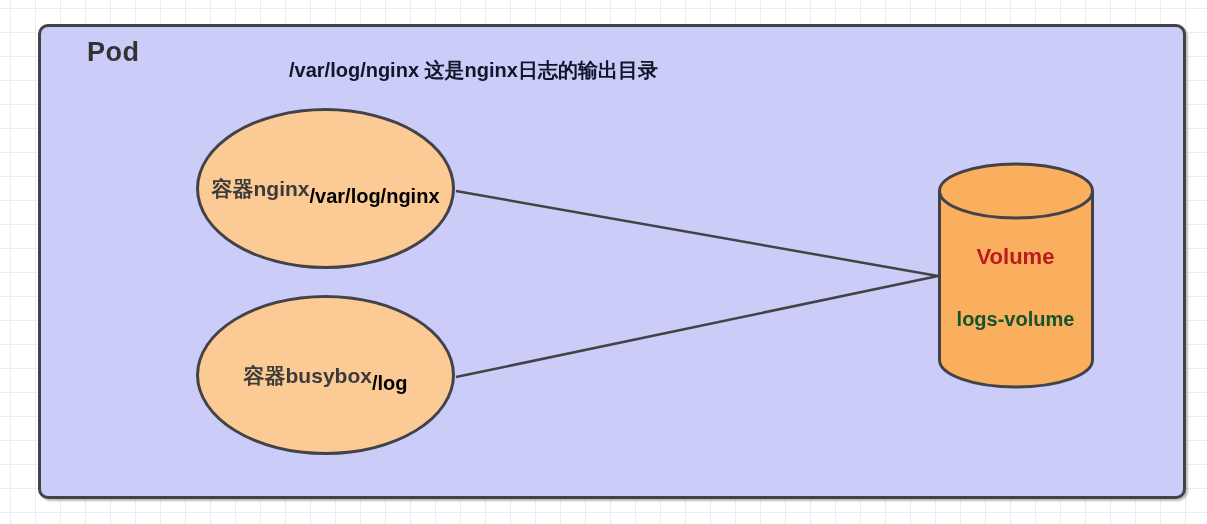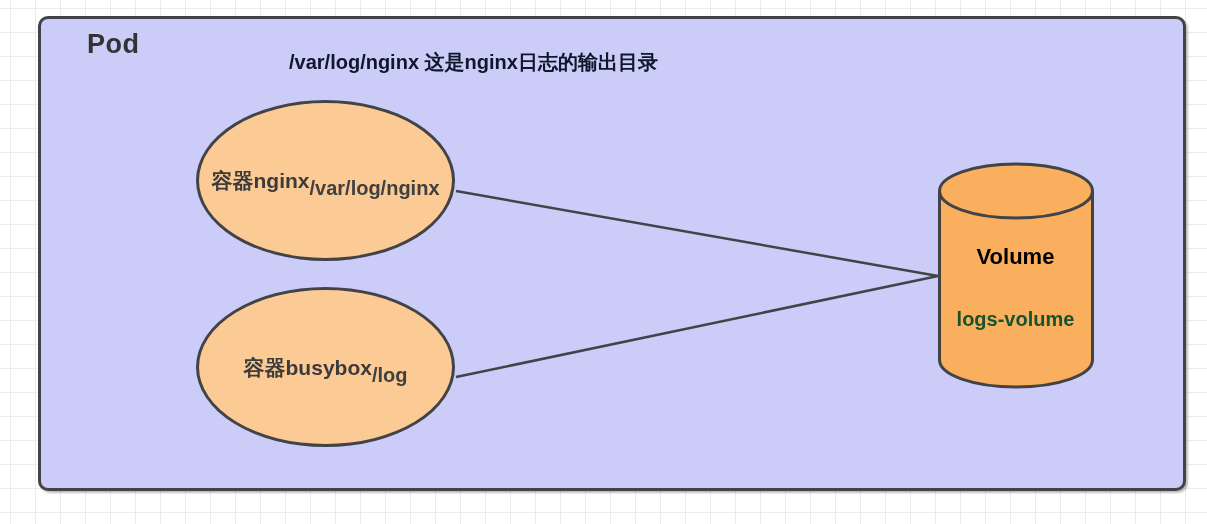--- a/index.html
+++ b/index.html
@@ -10,21 +10,21 @@
     background-color: #ffffff;
     background-image:
       linear-gradient(to right, #ececee 1px, transparent 1px),
       linear-gradient(to bottom, #ececee 1px, transparent 1px);
     background-size: 25px 24px;
     background-position: 10px 8px;
   }
 
   .pod-box {
     position: absolute;
-    left: 38px; top: 16px;
+    left: 38px; top: 24px;
     width: 1148px; height: 475px;
     background: #cbccf8;
     border: 3px solid #434347;
     border-radius: 10px;
     box-shadow: 2px 2px 2px rgba(70,70,80,0.35);
   }
 
   .pod-title {
     position: absolute;
     left: 46px; top: 10px;
@@ -61,39 +61,39 @@
   .container-kind, .container-name {
     font-size: 21px;
     font-weight: bold;
     color: #3b3b3b;
     line-height: 29px;
   }
   .container-mount {
     margin-top: 15px;
     font-size: 20px;
     font-weight: bold;
-    color: #404040;
+    color: #000000;
     line-height: 24px;
   }
 
   .diagram-overlay {
     position: absolute;
     left: 0; top: 0;
     width: 1207px; height: 524px;
     pointer-events: none;
   }
 
   .volume-label {
     position: absolute;
     left: 938px; top: 244px;
     width: 155px;
     text-align: center;
     font-size: 22px;
     font-weight: bold;
-    color: #000000;
+    color: #b91c1c;
   }
   .volume-name {
     position: absolute;
     left: 928px; top: 308px;
     width: 175px;
     text-align: center;
     font-size: 20px;
     font-weight: bold;
     color: #14532d;
   }

